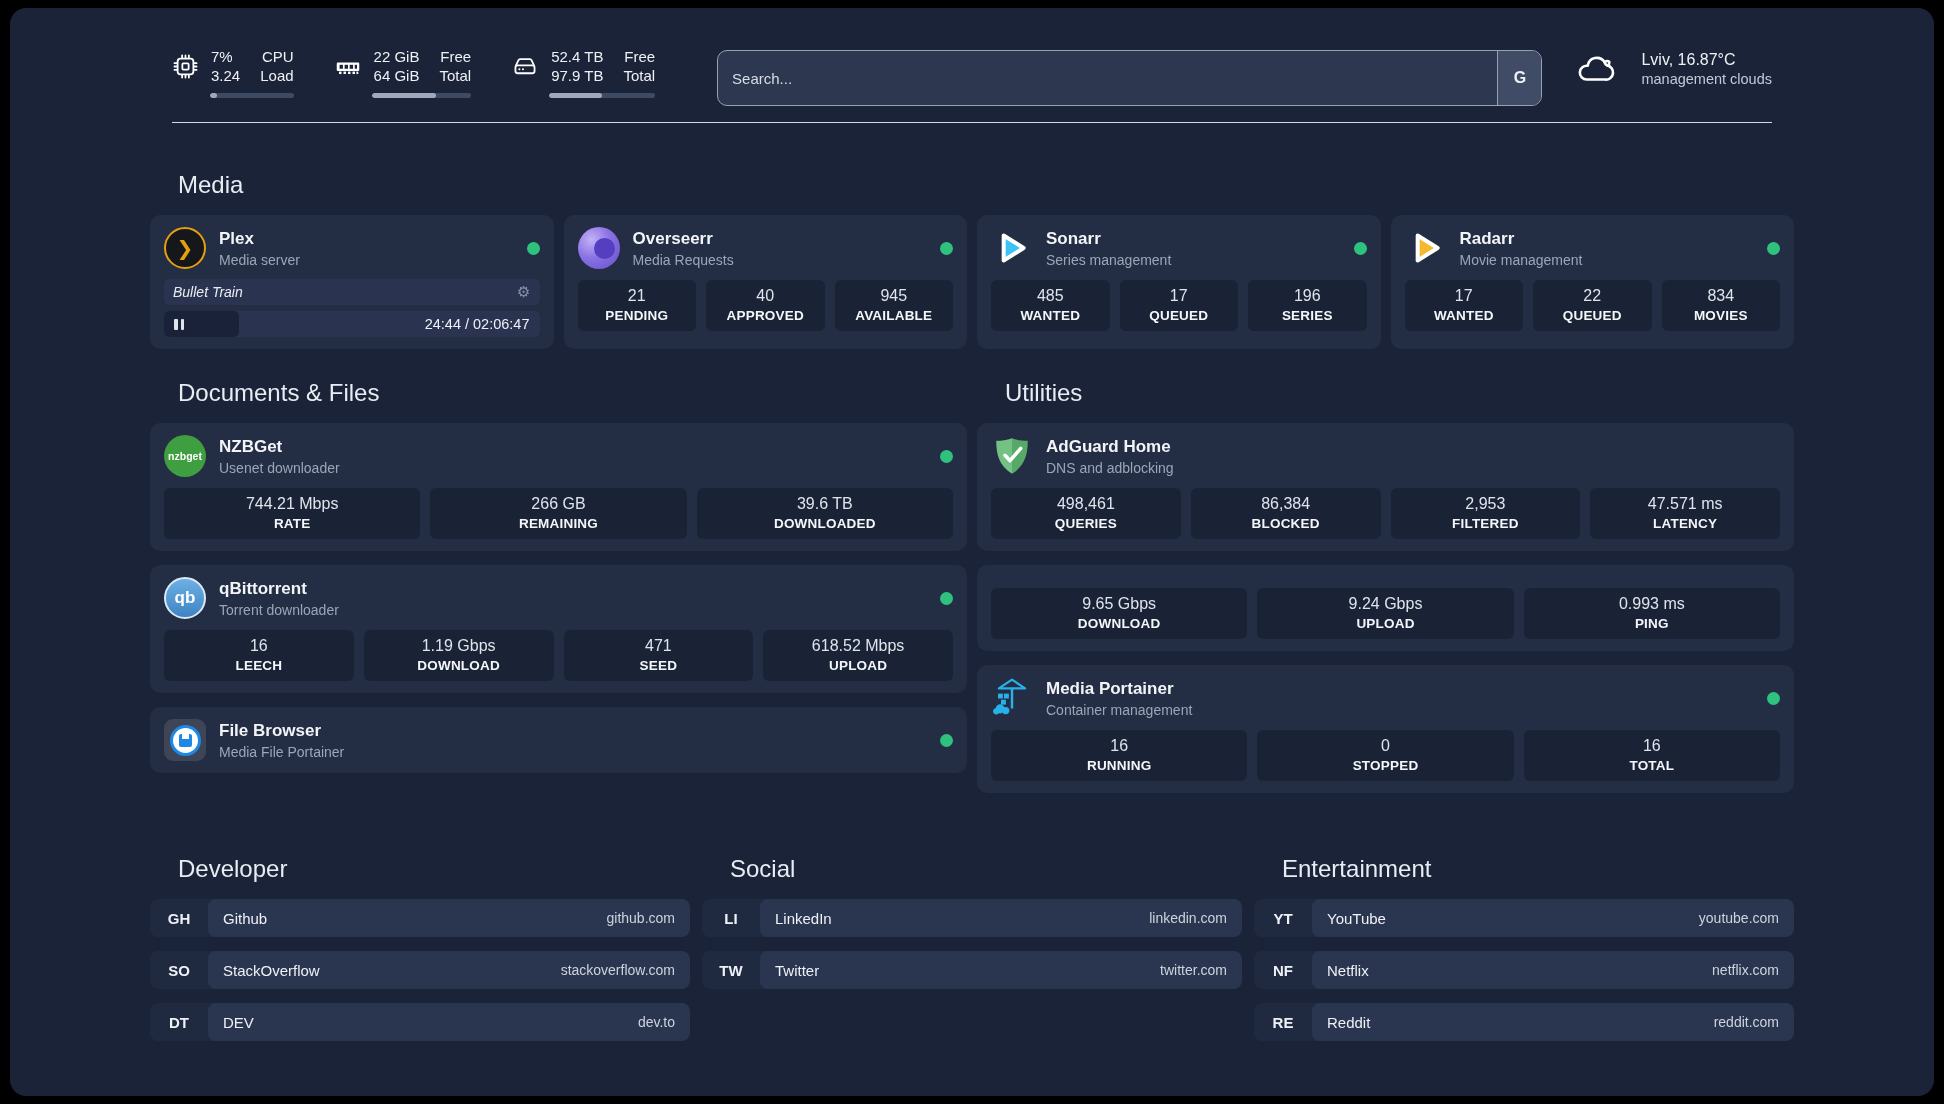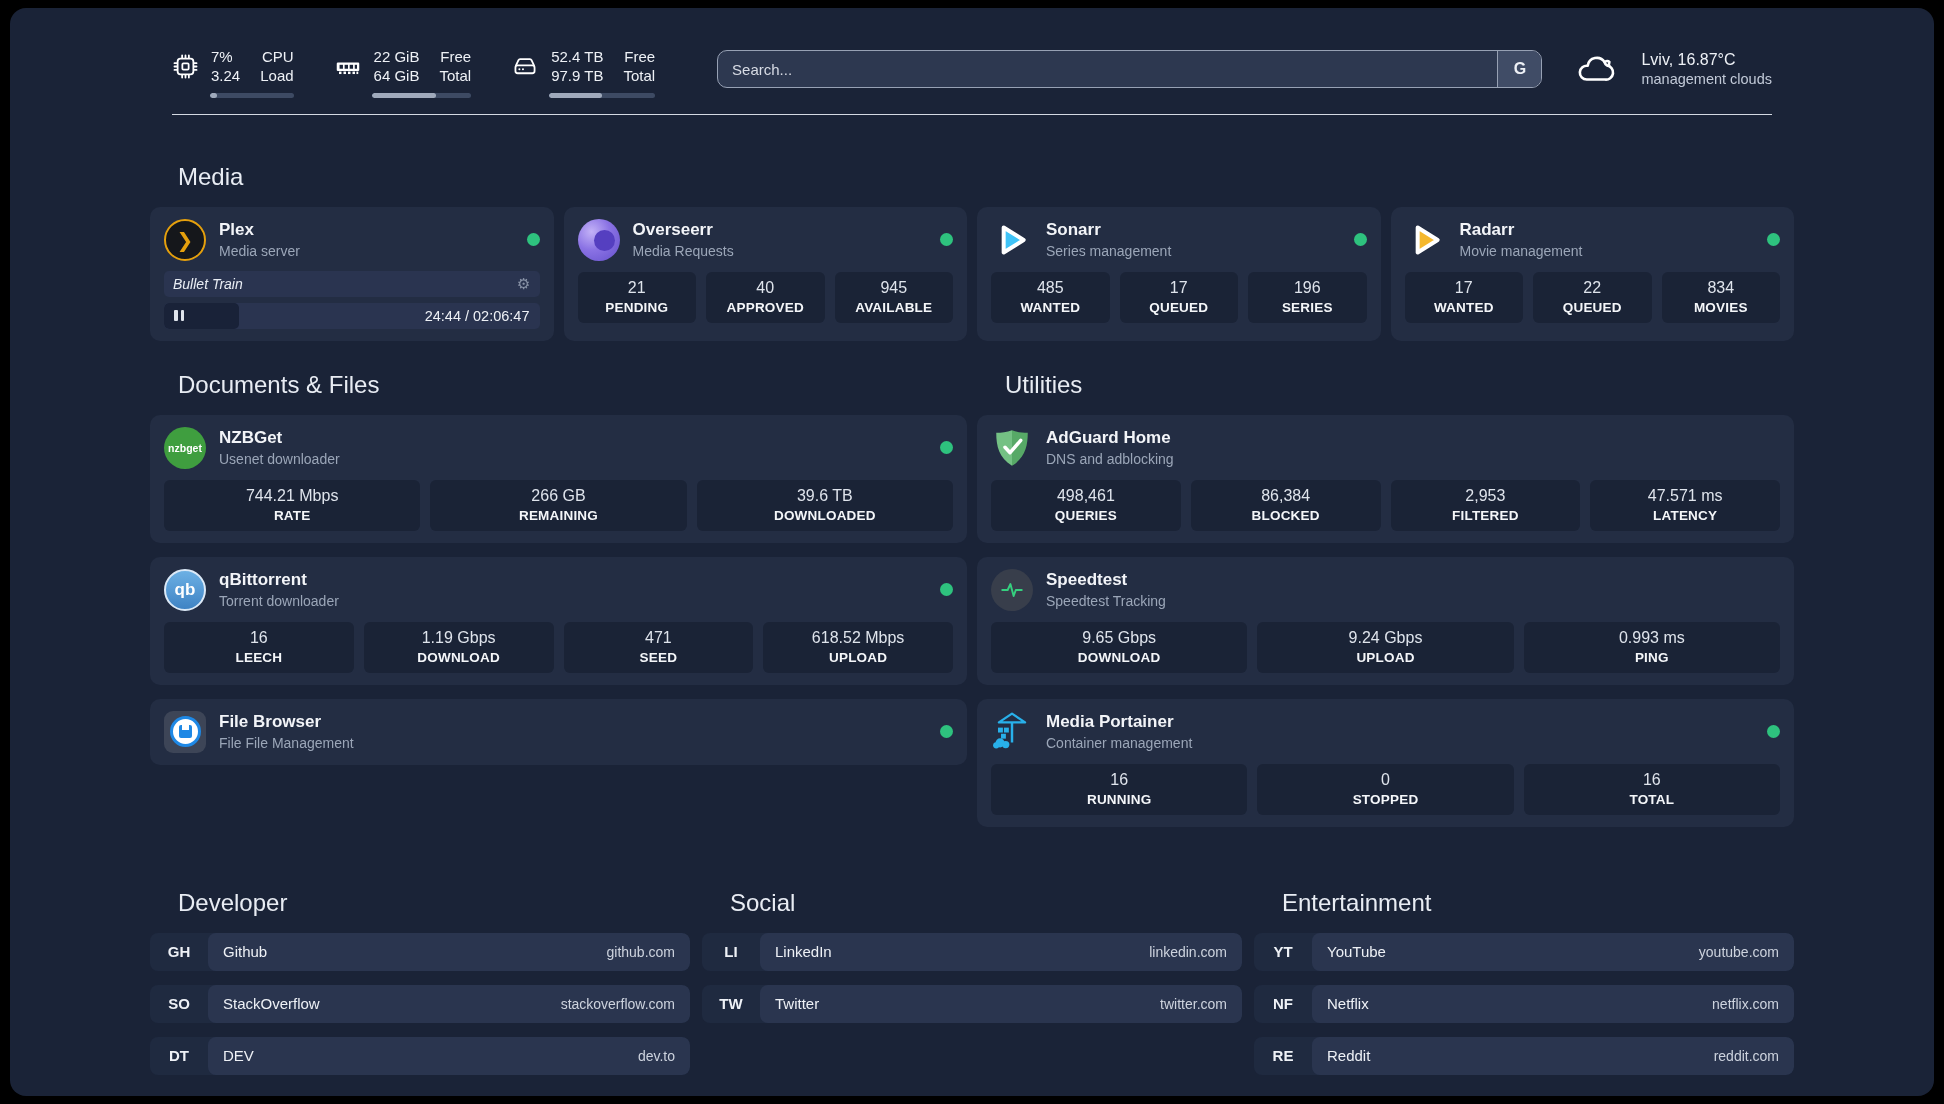--- a/index.html
+++ b/index.html
@@ -13,21 +13,21 @@
   .sysstat { display:flex; flex-direction:column; margin-right:40px; }
   .sysstat-top { display:flex; align-items:center; gap:12px; }
   .sysstat-top svg { flex:none; }
   .cols { display:flex; gap:20px; }
   .col { display:flex; flex-direction:column; font-size:15px; line-height:1.25; color:#eef1f6; }
   .col.right { text-align:right; }
   .bar { margin:7px 0 0 38px; height:5px; border-radius:3px; background:#3d4a63; overflow:hidden; }
   .bar-fill { height:100%; background:#9fa9bb; border-radius:3px; }
 
   .search-wrap { position:relative; flex:1; margin:2px 34px 0 22px; }
-  .search-input { width:100%; height:38px; background:#2d3850; border:1px solid #97a1b4;
+  .search-input { width:100%; height:56px; background:#2d3850; border:1px solid #97a1b4;
     border-radius:10px; color:#eef1f6; font-size:15px; padding:0 56px 0 14px; outline:none;
     font-family:"Liberation Sans","DejaVu Sans",sans-serif; }
   .search-input::placeholder { color:#d8dce5; }
   .g-btn { position:absolute; right:1px; top:1px; bottom:1px; width:44px; background:#404c66;
     border-left:1px solid #97a1b4; border-radius:0 9px 9px 0; display:flex; align-items:center;
     justify-content:center; color:#eef1f6; font-size:16px; font-weight:600; cursor:pointer; }
 
   .weather { display:flex; align-items:center; gap:25px; margin-top:2px; }
   .weather-loc { font-size:16px; color:#eef1f6; line-height:1.3; }
   .weather-cond { font-size:14.5px; color:#c2cad8; }
@@ -382,21 +382,21 @@
 
           <div class="card">
             <div class="card-head">
               <div class="fb-wrap">
                 <div class="fb-circle">
                     <div class="fb-disk"></div>
                   </div>
               </div>
               <div class="svc-meta">
                 <div class="svc-name">File Browser</div>
-                <div class="svc-desc">File File Management</div>
+                <div class="svc-desc">Media File Portainer</div>
               </div>
               <span class="status-dot"></span>
             </div>
           </div>
 
         </div>
       </div>
 
       <div>
         <div class="section-title">Utilities</div>
@@ -437,31 +437,20 @@
                 <div class="stat-label">FILTERED</div>
               </div>
               <div class="stat">
                 <div class="stat-value">47.571 ms</div>
                 <div class="stat-label">LATENCY</div>
               </div>
             </div>
           </div>
 
           <div class="card">
-            <div class="card-head">
-              <div class="svc-icon icon-speedtest">
-                <svg width="26" height="26" viewBox="0 0 24 24">
-                    <polyline points="3,12 8,12 10.5,6.5 13.5,17.5 15.5,12 21,12" stroke="#35d07f" stroke-width="1.8" fill="none" stroke-linecap="round" stroke-linejoin="round"></polyline>
-                  </svg>
-              </div>
-              <div class="svc-meta">
-                <div class="svc-name">Speedtest</div>
-                <div class="svc-desc">Speedtest Tracking</div>
-              </div>
-            </div>
             <div class="stats">
               <div class="stat">
                 <div class="stat-value">9.65 Gbps</div>
                 <div class="stat-label">DOWNLOAD</div>
               </div>
               <div class="stat">
                 <div class="stat-value">9.24 Gbps</div>
                 <div class="stat-label">UPLOAD</div>
               </div>
               <div class="stat">

